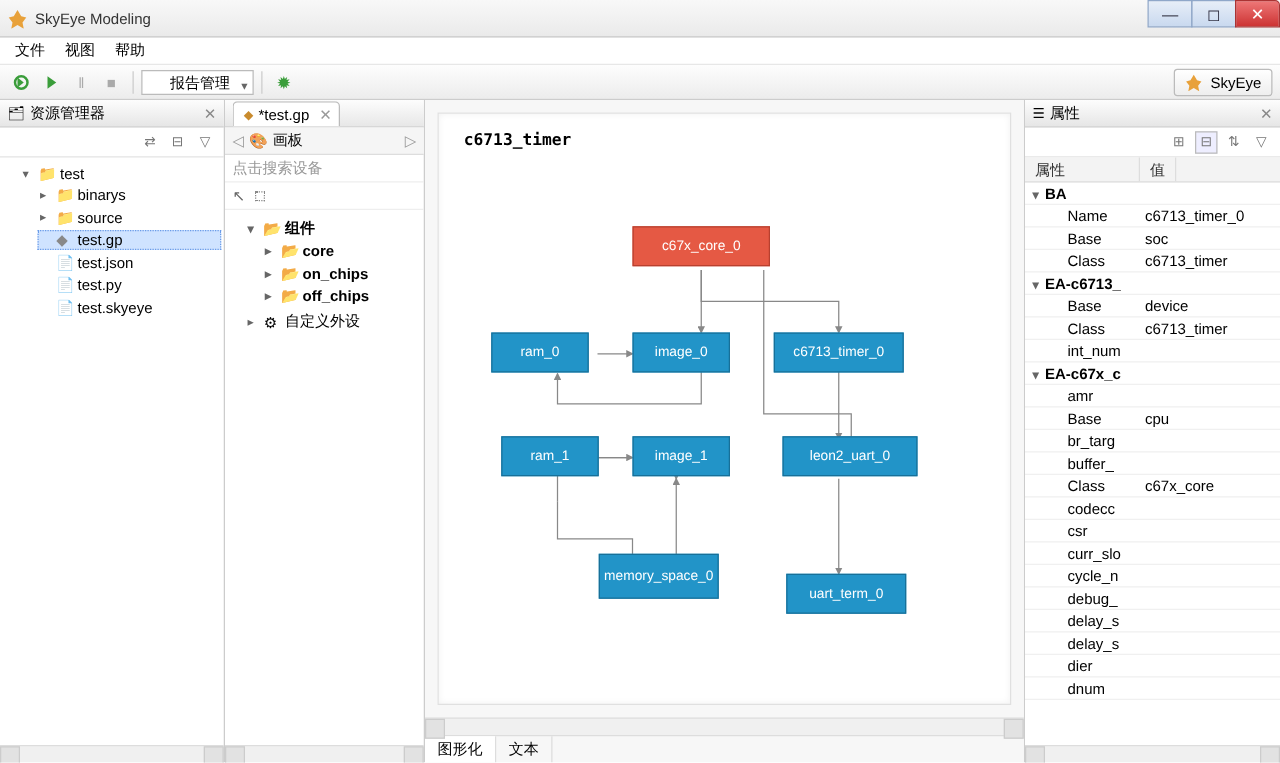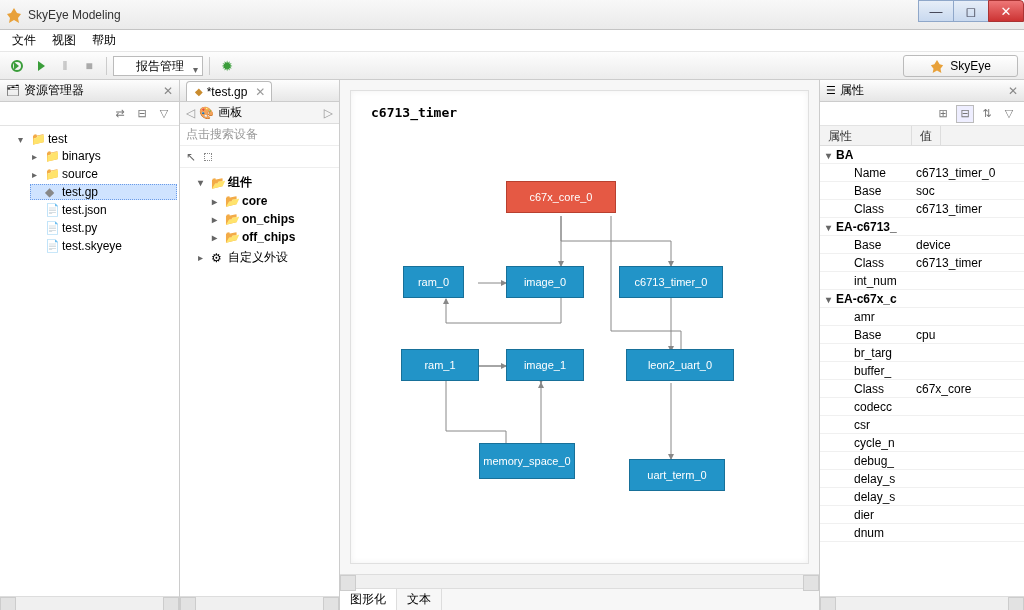--- a/index.html
+++ b/index.html
@@ -13,21 +13,21 @@
 .win-btn.close { background: linear-gradient(#e77,#c33); color: #fff; border-color: #a33; border-top-right-radius: 4px; }
 
 .menubar { height: 22px; background: #fff; border-bottom: 1px solid #e7e7e7; display: flex; align-items: center; padding: 0 4px; gap: 0; }
 .menu-item { padding: 2px 8px; cursor: pointer; }
 
 .toolbar { height: 28px; background: linear-gradient(#fdfdfd,#ececec); border-bottom: 1px solid #ccc; display: flex; align-items: center; padding: 0 6px; gap: 2px; }
 .tb-btn { width: 22px; height: 22px; display: flex; align-items: center; justify-content: center; border-radius: 2px; cursor: pointer; }
 .tb-sep { width: 1px; height: 18px; background: #ccc; margin: 0 4px; }
 .tb-combo { height: 20px; border: 1px solid #bbb; background: #fff; padding: 0 18px 0 22px; display: flex; align-items: flex-end; position: relative; cursor: pointer; }
 .tb-combo::after { content: "▾"; position: absolute; right: 4px; color: #666; font-size: 10px; }
-.skyeye-btn { margin-left: auto; height: 22px; border: 1px solid #bbb; border-radius: 3px; background: linear-gradient(#fff,#eee); padding: 0 26px; display: flex; align-items: center; gap: 6px; cursor: pointer; }
+.skyeye-btn { margin-left: auto; height: 22px; border: 1px solid #bbb; border-radius: 3px; background: linear-gradient(#fff,#eee); padding: 0 8px; display: flex; align-items: center; gap: 6px; cursor: pointer; }
 
 .main { display: flex; height: 530px; }
 .panel { display: flex; flex-direction: column; background: #fff; }
 .panel-left { width: 180px; border-right: 1px solid #ccc; }
 .panel-mid1 { width: 160px; border-right: 1px solid #ccc; }
 .panel-canvas { flex: 1; border-right: 1px solid #ccc; }
 .panel-right { width: 204px; }
 
 .view-tab { height: 22px; background: linear-gradient(#fdfdfd,#e6e6e6); border-bottom: 1px solid #ccc; display: flex; align-items: center; padding: 0 6px; gap: 4px; }
 .view-tab .vt-close { color:#888; margin-left:auto; cursor:pointer; }
@@ -291,21 +291,21 @@
           <polyline points="95,310 95,275 190,275 190,292" marker-end="url(#ah)"></polyline>
           <line x1="127" y1="275" x2="155" y2="275" marker-end="url(#ah)"></line>
           <line x1="190" y1="368" x2="190" y2="292" marker-end="url(#ah)"></line>
           <polyline points="95,310 95,340 155,340 155,367" marker-end="url(#ah)"></polyline>
           <line x1="320" y1="292" x2="320" y2="368" marker-end="url(#ah)"></line>
           <line x1="320" y1="192" x2="320" y2="260" marker-end="url(#ah)"></line>
           <polyline points="260,125 260,240 330,240 330,260"></polyline>
         </svg>
 
         <div class="node core" style="left:155px;top:90px;width:110px;">c67x_core_0</div>
-        <div class="node" style="left:52px;top:175px;width:61px;">ram_0</div>
+        <div class="node" style="left:42px;top:175px;width:78px;">ram_0</div>
         <div class="node" style="left:155px;top:175px;width:78px;">image_0</div>
         <div class="node" style="left:268px;top:175px;width:104px;">c6713_timer_0</div>
         <div class="node" style="left:50px;top:258px;width:78px;">ram_1</div>
         <div class="node" style="left:155px;top:258px;width:78px;">image_1</div>
         <div class="node" style="left:275px;top:258px;width:108px;">leon2_uart_0</div>
         <div class="node" style="left:128px;top:352px;width:96px;height:36px;">memory_space_0</div>
         <div class="node" style="left:278px;top:368px;width:96px;">uart_term_0</div>
       </div>
     </div>
     <div class="scrollbar-h"></div>
@@ -390,20 +390,24 @@
         </div>
         <div class="prow">
           <div class="pk" style="--ind:34px">codecc</div>
           <div class="pv"></div>
         </div>
         <div class="prow">
           <div class="pk" style="--ind:34px">csr</div>
           <div class="pv"></div>
         </div>
         <div class="prow">
+          <div class="pk" style="--ind:34px">curr_slo</div>
+          <div class="pv"></div>
+        </div>
+        <div class="prow">
           <div class="pk" style="--ind:34px">cycle_n</div>
           <div class="pv"></div>
         </div>
         <div class="prow">
           <div class="pk" style="--ind:34px">debug_</div>
           <div class="pv"></div>
         </div>
         <div class="prow">
           <div class="pk" style="--ind:34px">delay_s</div>
           <div class="pv"></div>

